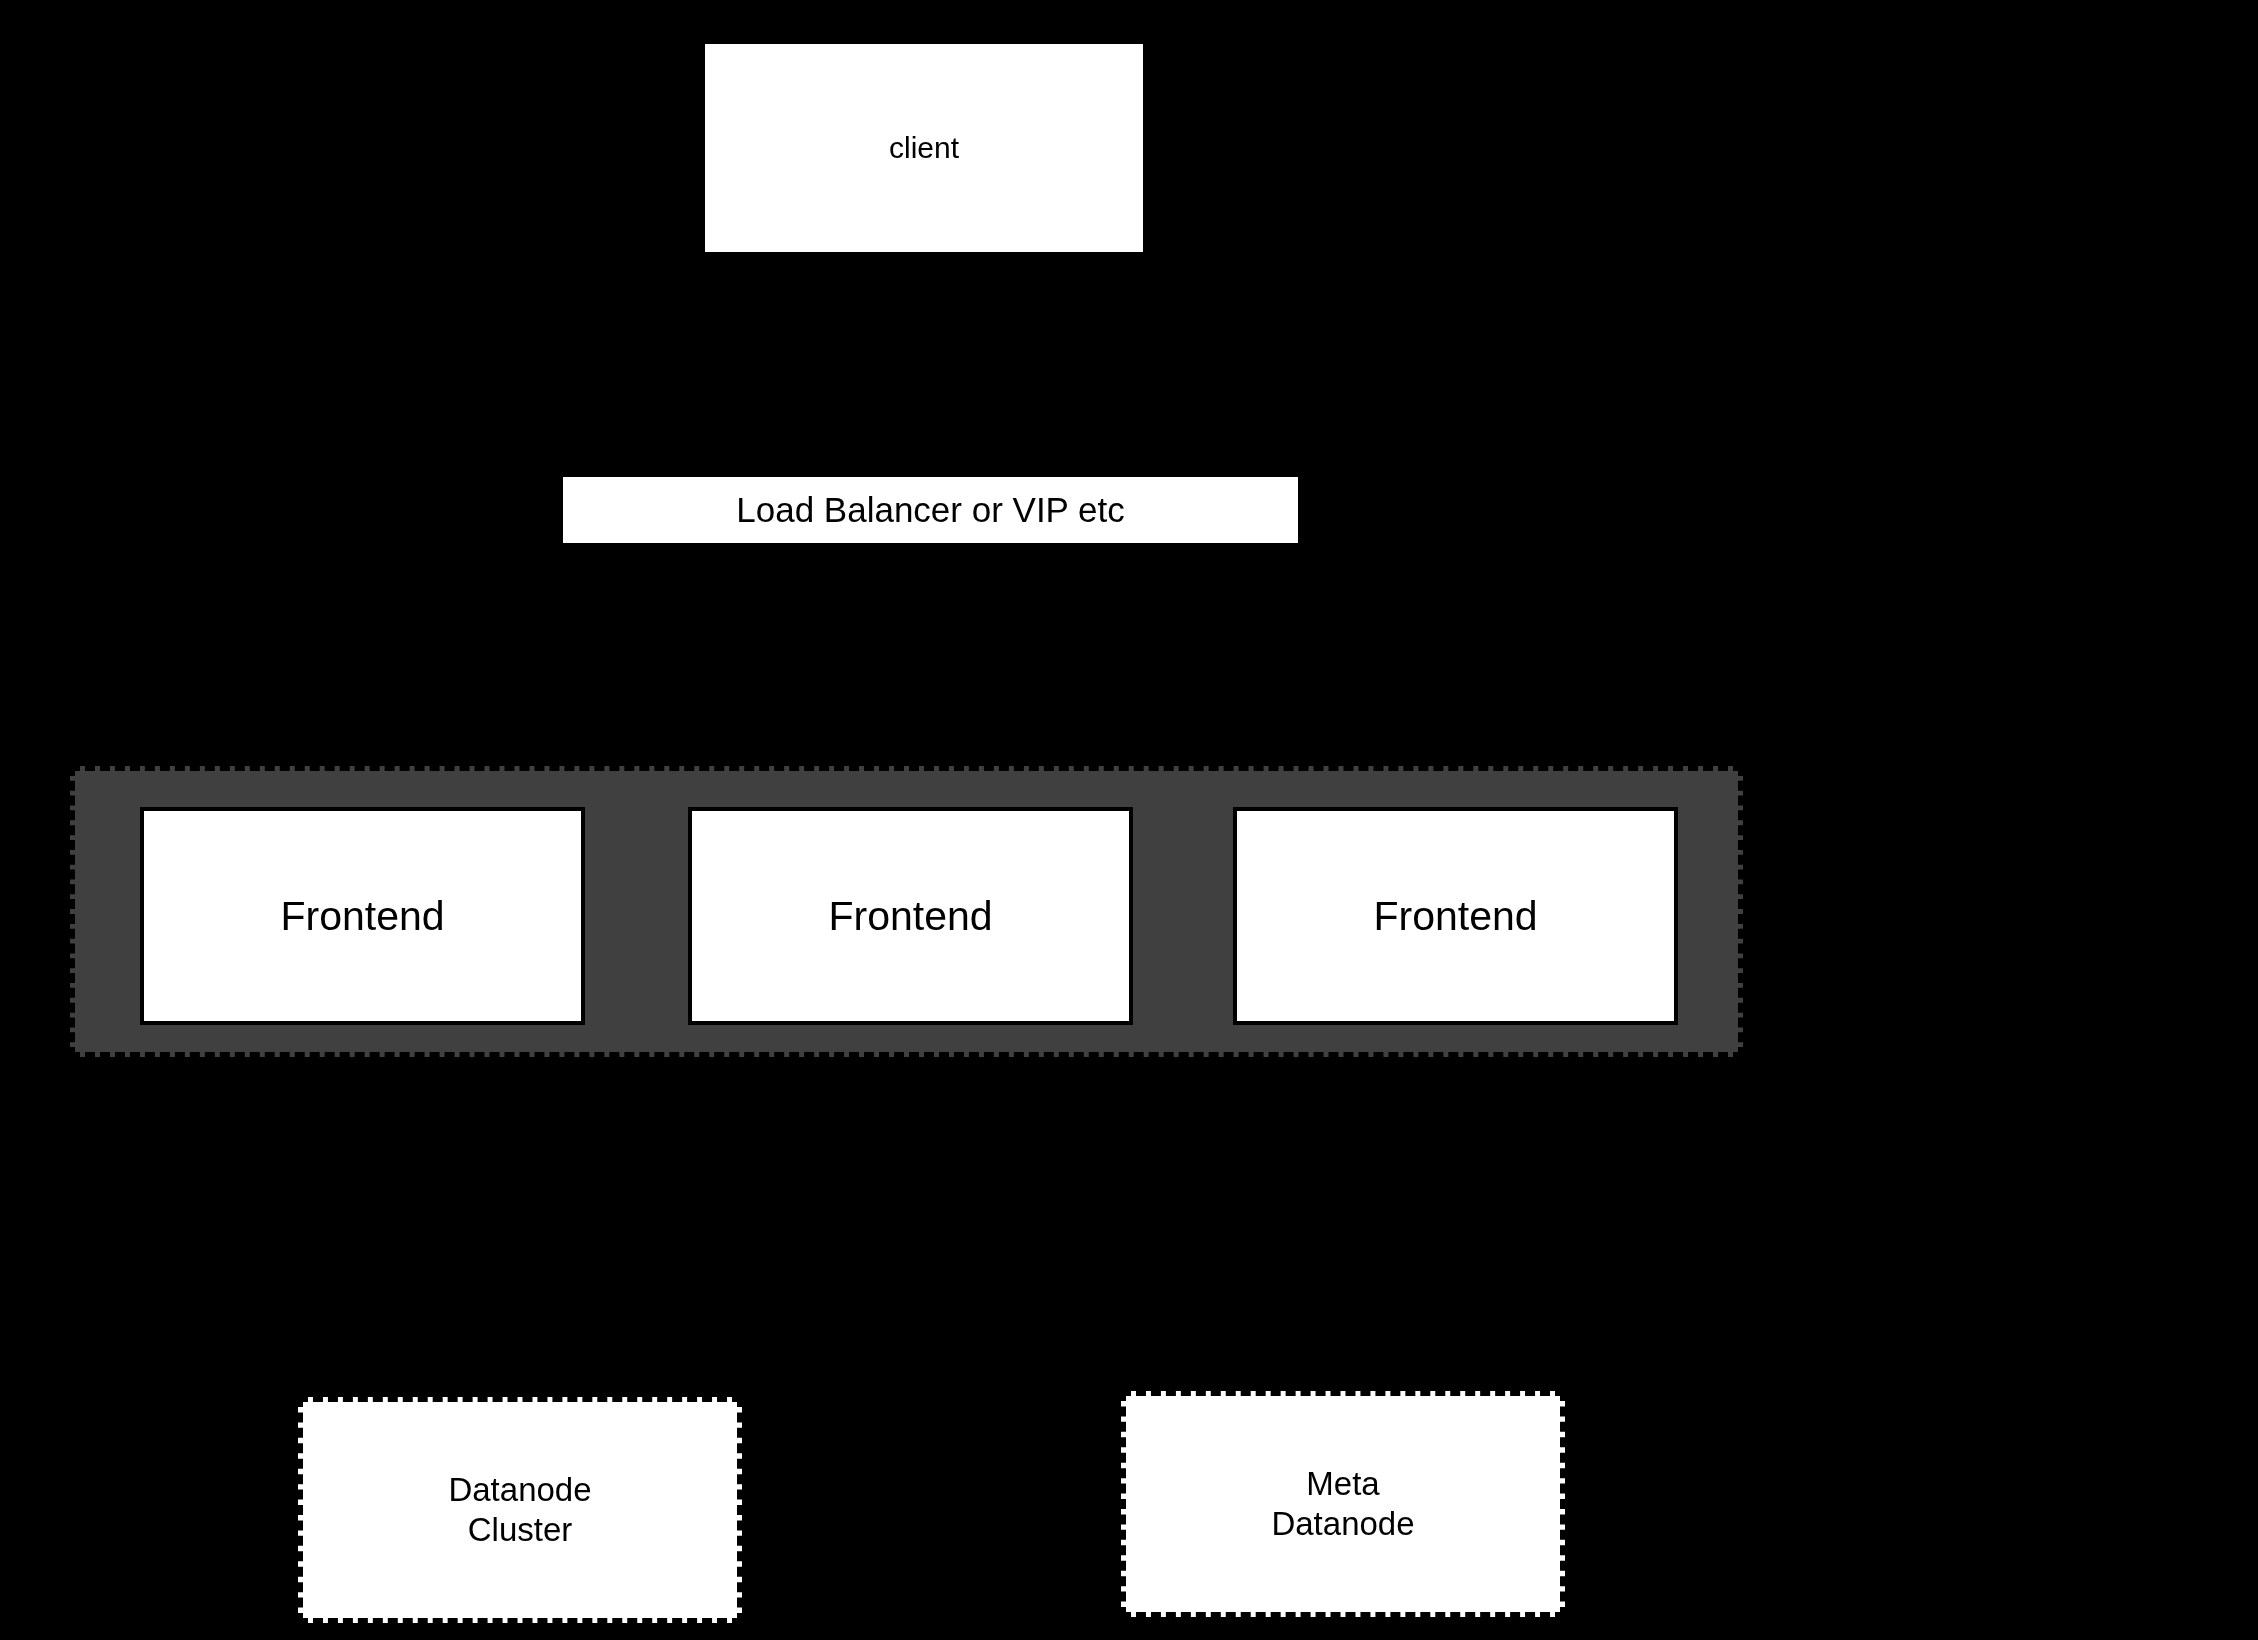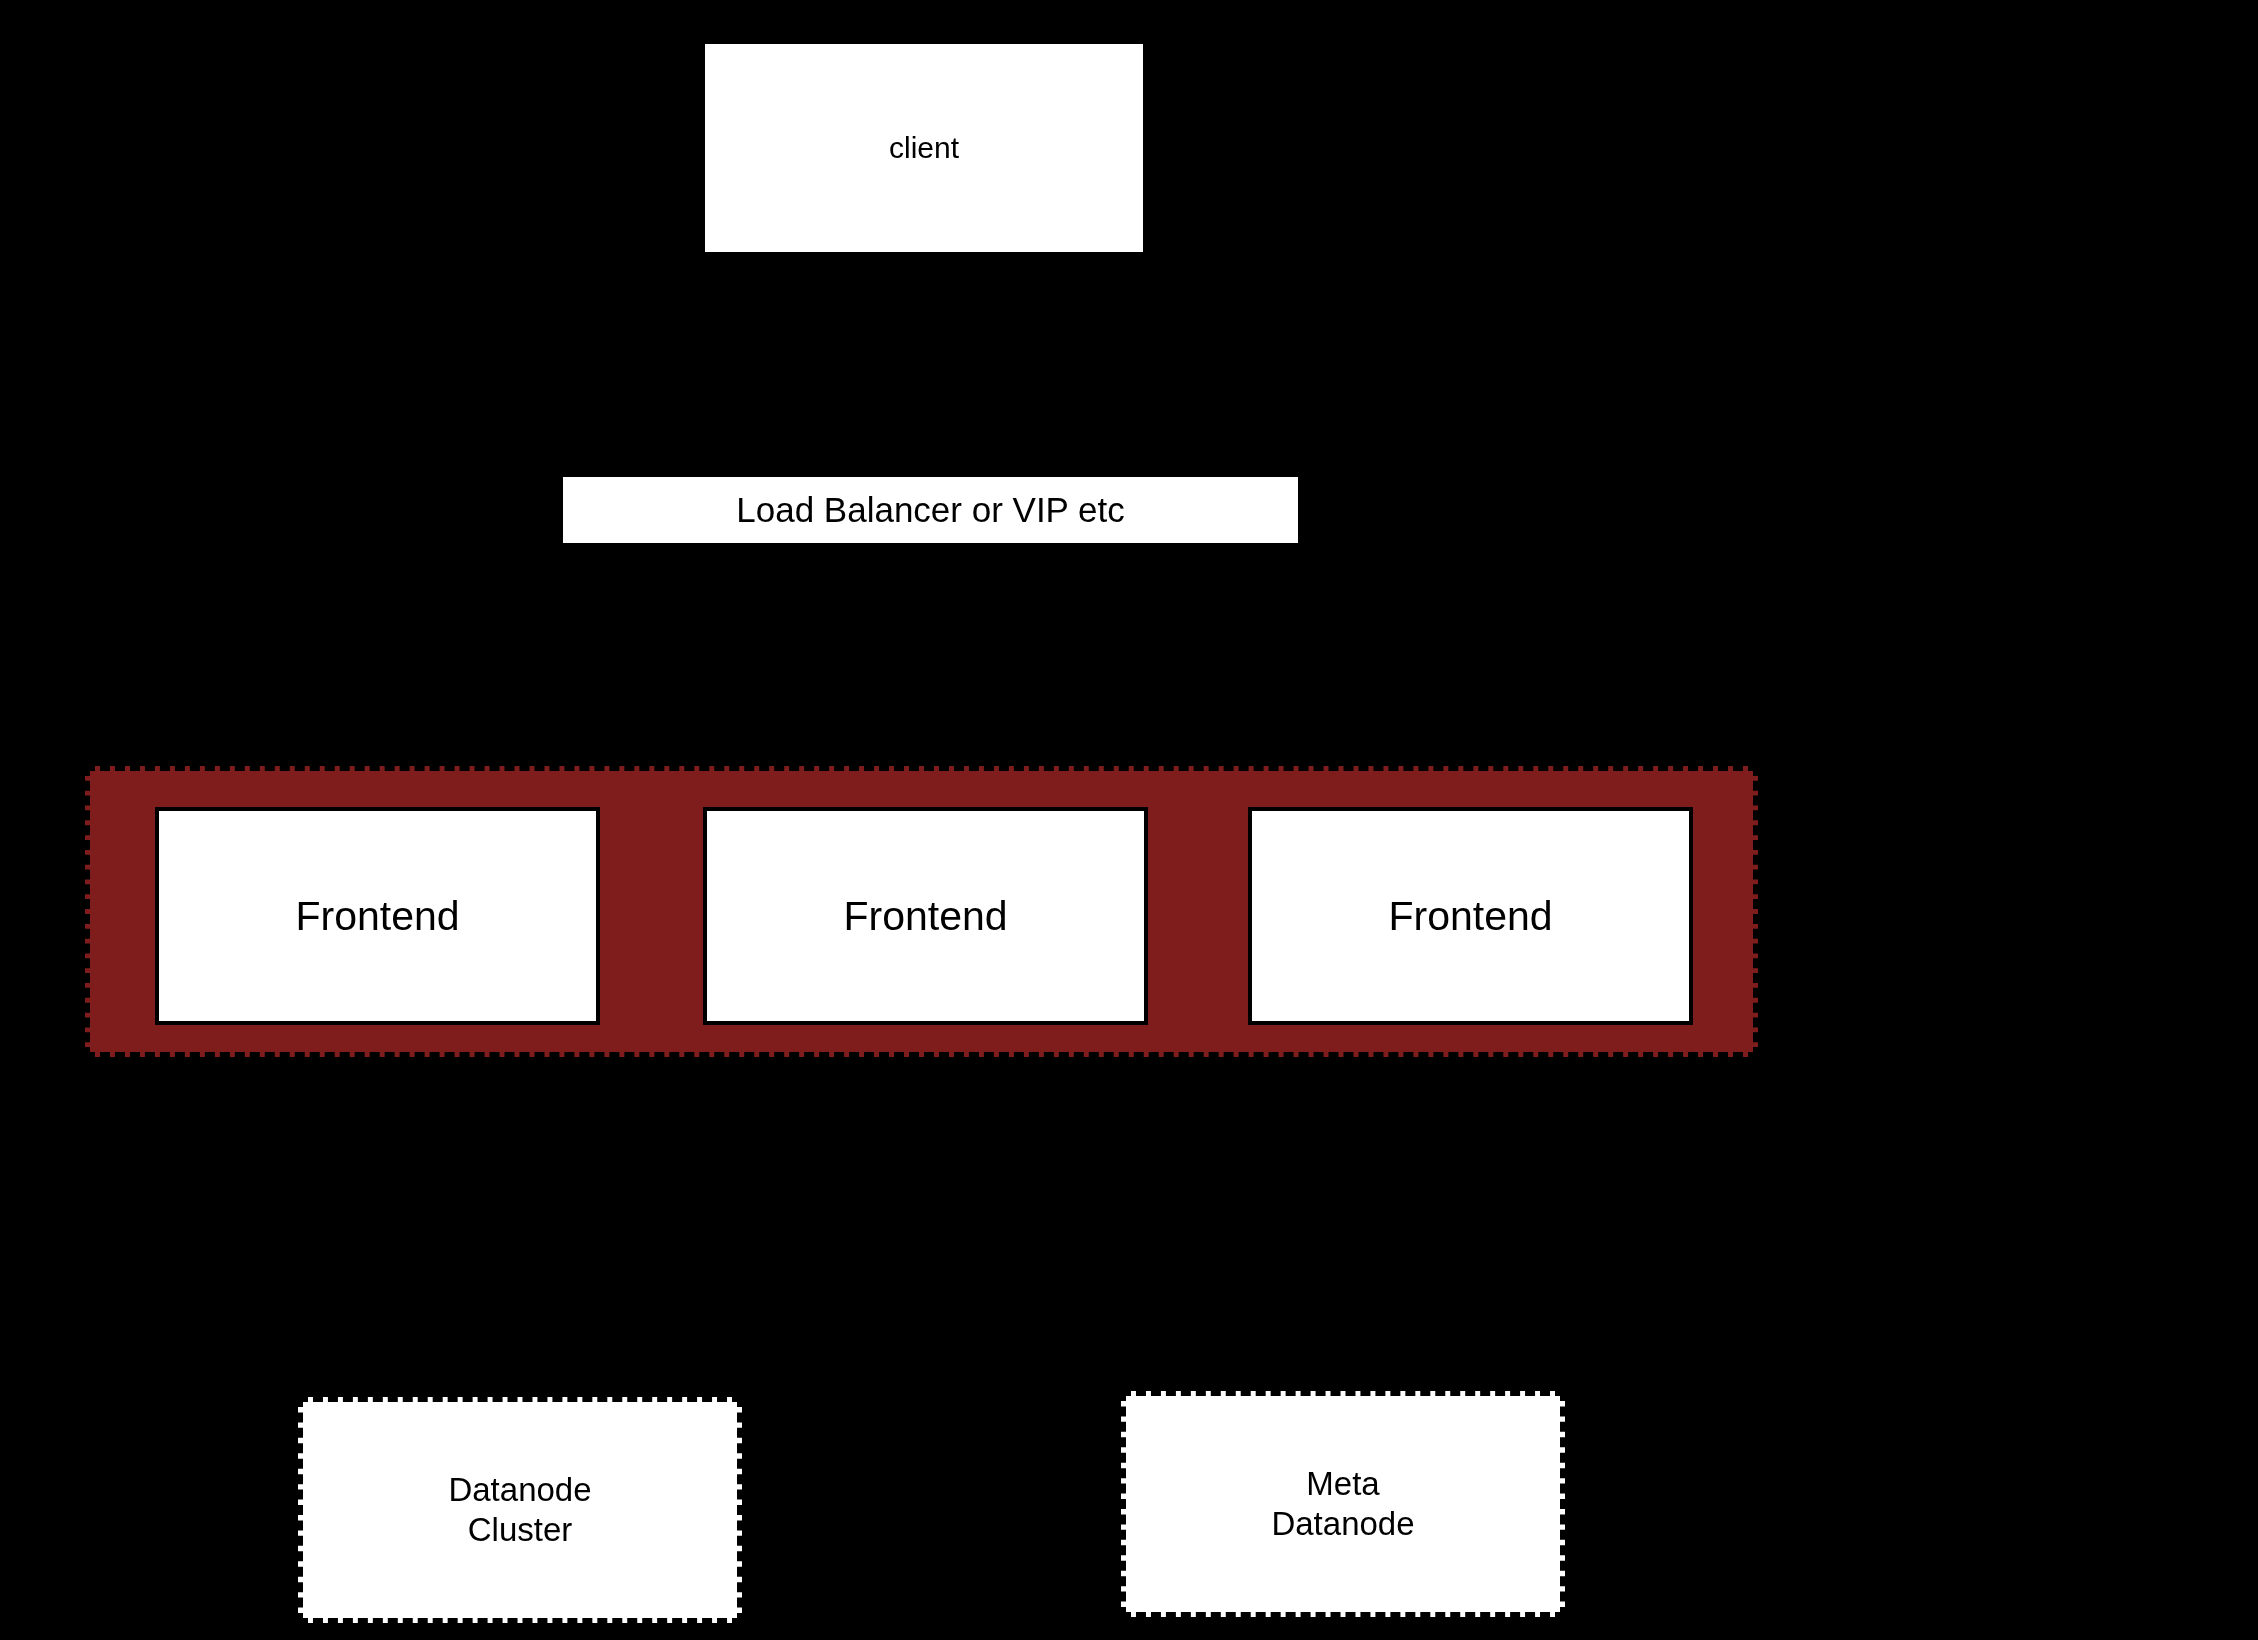--- a/index.html
+++ b/index.html
@@ -51,26 +51,26 @@
     height: 66px;
     background: #ffffff;
     border: 0;
     font-size: 35px;
     margin-left: 14px;
   }
 
   
   #frontend-cluster {
     position: absolute;
-    left: 85px;
+    left: 70px;
     top: 766px;
     width: 1673px;
     height: 291px;
     box-sizing: border-box;
-    background: #7f1d1d;
+    background: #404040;
     border: 5.5px dashed #000000;
   }
 
   .frontend-box {
     position: absolute;
     box-sizing: border-box;
     background: #ffffff;
     border: 4.5px solid #000000;
     display: flex;
     align-items: center;

